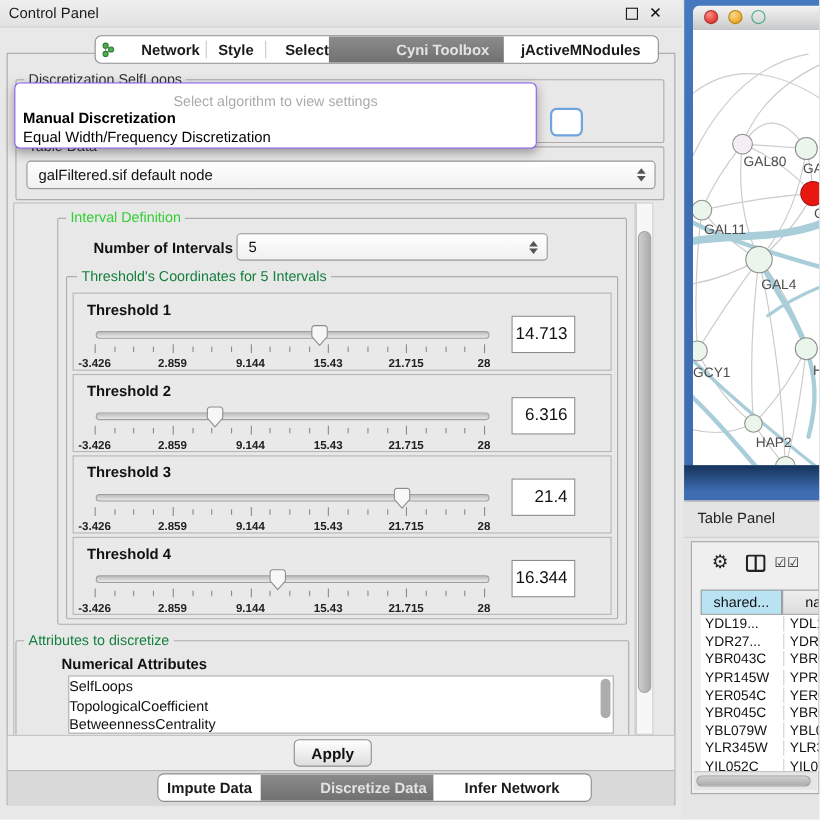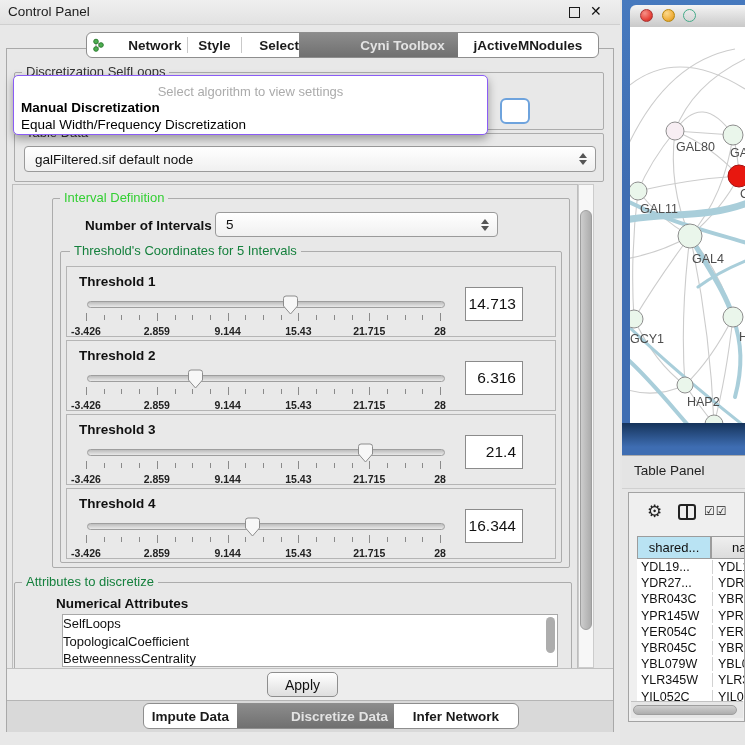--- a/index.html
+++ b/index.html
@@ -60,21 +60,21 @@
   .thumb{position:absolute;top:0;width:17px;height:20px;}
   .thr-value{position:absolute;left:398px;top:20px;width:58px;height:34px;background:#FFF;border:1px solid #8B8B8B;font-size:15.5px;color:#111;display:flex;align-items:center;justify-content:flex-end;padding-right:6px;box-sizing:border-box;}
 
   
   .listbox{left:62px;top:614px;width:496px;height:53px;background:#FFF;border:1px solid #A8A8A8;box-sizing:border-box;overflow:hidden;z-index:3;}
   .listitem{font-size:13px;color:#111;padding-left:0;line-height:17.5px;white-space:nowrap;}
   .list-sb{position:absolute;right:2px;top:2px;width:9px;height:36px;border-radius:5px;background:#ADADAD;}
 
   
   .applybar{left:7px;top:668px;width:606px;height:32px;background:#EDEDED;border-top:1px solid #C0C0C0;z-index:6;}
-  .btn{background:linear-gradient(#FFFFFF,#DEDEDE);border:1px solid #8E8E8E;border-radius:5px;font-size:14px;color:#111;display:flex;align-items:center;justify-content:center;}
+  .btn{background:linear-gradient(#FFFFFF,#DEDEDE);border:1px solid #8E8E8E;border-radius:5px;font-size:14px;color:#111;display:flex;align-items:center;justify-content:center;font-weight:bold;}
   .apply-btn{left:267px;top:672px;width:69px;height:23px;z-index:7;}
   .bottombar{left:7px;top:700px;width:606px;height:31px;background:#D9D9D9;border-top:1px solid #B5B5B5;z-index:6;}
   .btabbar{left:143px;top:703px;height:24px;display:flex;background:#FFF;border:1px solid #8E8E8E;border-radius:6px;overflow:hidden;z-index:8;}
 
   
   .net-frame{left:622px;top:0;width:123px;height:455px;background:linear-gradient(180deg,#4679BE,#3E6DB2 40%,#3E6DB2);}
   .net-titlebar{left:630px;top:5px;width:115px;height:22px;background:linear-gradient(#F4F4F4,#C9C9C9);border-bottom:1px solid #9A9A9A;border-radius:6px 0 0 0;}
   .light{position:absolute;top:4px;width:13px;height:13px;border-radius:50%;box-sizing:border-box;}
   .net-canvas{left:630px;top:27px;width:115px;height:396px;background:#FFF;overflow:hidden;}
   .net-shadow{left:622px;top:423px;width:123px;height:32px;background:linear-gradient(#15335A,#3E6DB2 75%);}
@@ -354,21 +354,21 @@
     <div class="abs applybar"></div>
     <div class="abs btn apply-btn">Apply</div>
     <div class="abs bottombar"></div>
     <div class="abs btabbar">
         <div class="tab" style="width: 93px;">
           <span>Impute Data</span>
         </div>
         <div class="tab sel" style="width: 109px;">
           <span>Discretize Data</span>
         </div>
-        <div class="tab" style="width: 124px;">
+        <div class="tab" style="width: 143px;">
           <span>Infer Network</span>
         </div>
       </div>
   </div>
 
   <div class="abs net-frame"></div>
   <div class="abs net-titlebar">
     <span class="light" style="left:10px;background:radial-gradient(circle at 35% 30%,#F69288,#E8453C 60%,#B2271F);border:1px solid #A33;"></span>
     <span class="light" style="left:32px;background:radial-gradient(circle at 35% 30%,#FBD98C,#F0B03F 60%,#C78A1E);border:1px solid #B8860B;"></span>
     <span class="light" style="left:53px;background:radial-gradient(circle at 35% 30%,#C4E8A8,#65BB46 60%,#3F8F28;);border:1px solid #4A8;"></span>

